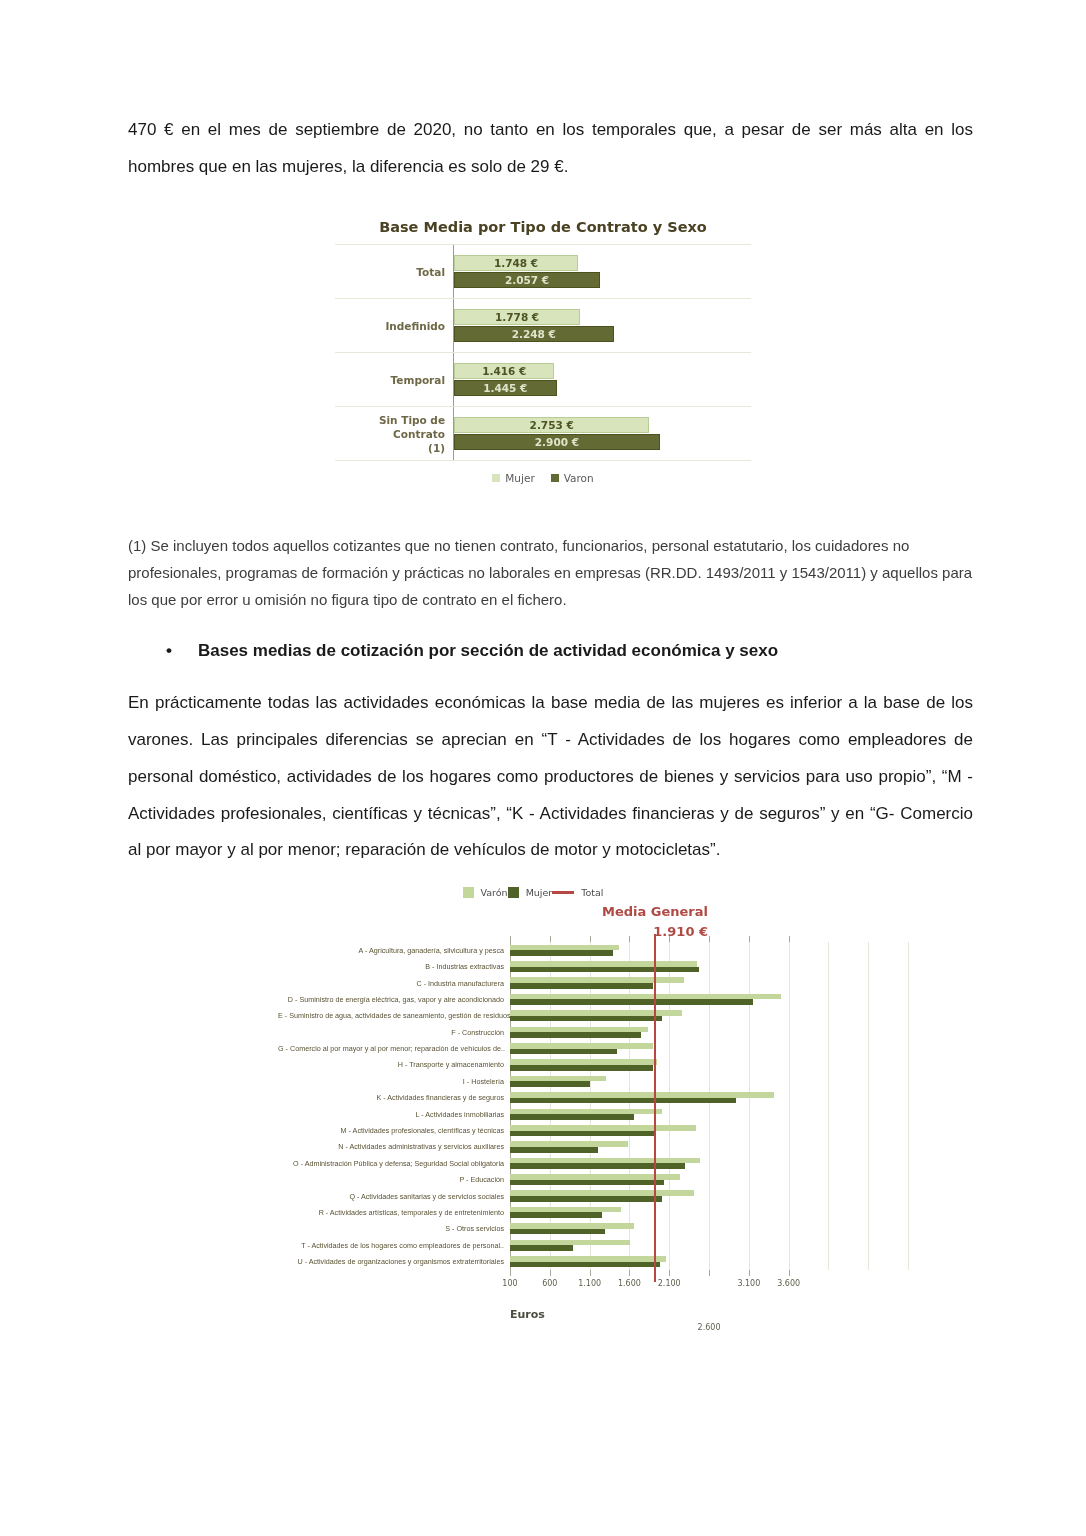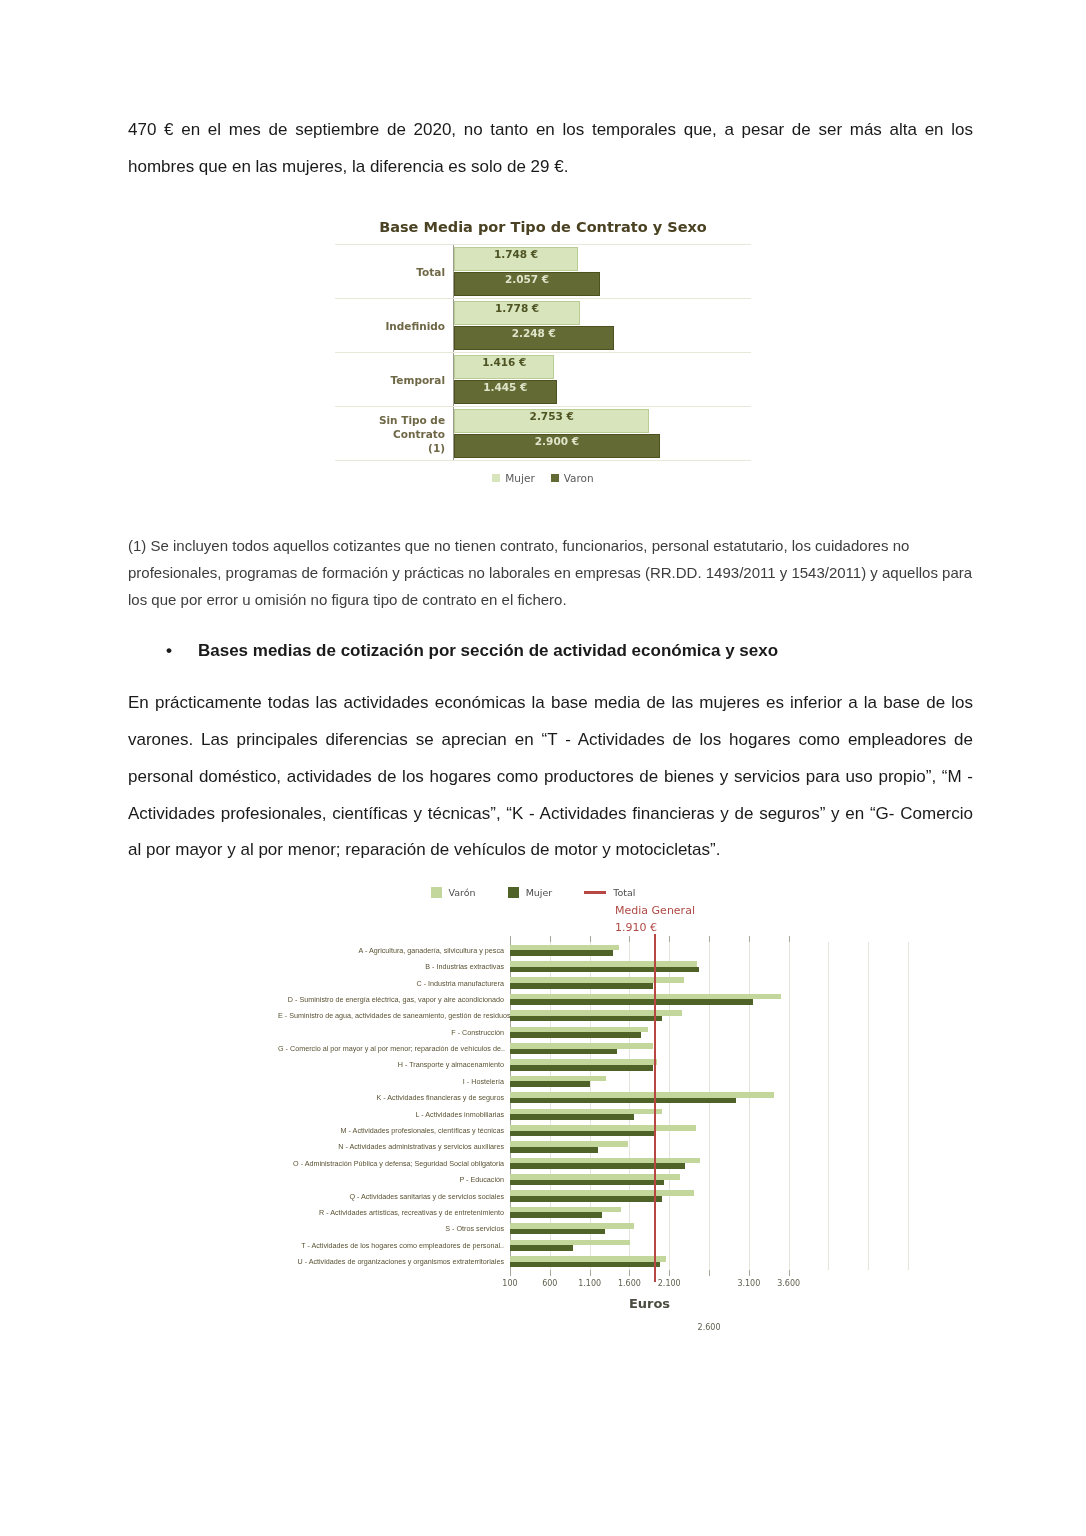--- a/index.html
+++ b/index.html
@@ -20,58 +20,58 @@
   .chart1{width:416px;margin:34px 0 0 207px;font-family:"DejaVu Sans",sans-serif;}
   .c1-title{text-align:center;font-size:14.5px;font-weight:bold;color:#4a4223;margin-bottom:9px;letter-spacing:0px;}
   .c1-rows{border-top:1px solid #e7e9d8;}
   .c1-row{display:flex;height:53px;border-bottom:1px solid #e7e9d8;}
   .c1-label{
     width:118px;padding-right:8px;box-sizing:border-box;
     display:flex;flex-direction:column;align-items:flex-end;justify-content:center;
     text-align:right;font-size:10.5px;font-weight:bold;color:#6f6847;line-height:1.35;
   }
   .c1-plot{flex:1;border-left:1px solid #9c9c8e;display:flex;flex-direction:column;justify-content:center;gap:1px;}
-  .c1-bar{height:24px;display:flex;align-items:flex-start;justify-content:center;
+  .c1-bar{height:16px;display:flex;align-items:center;justify-content:center;
           font-size:10.5px;font-weight:bold;box-sizing:border-box;}
   .c1-bar-mujer{border:1px solid #b9cc95;}
   .c1-bar-mujer .c1-bar-value{color:#4e5323;}
   .c1-bar-varon{border:1px solid #4c511f;}
   .c1-bar-varon .c1-bar-value{color:#dfe5cb;}
   .c1-legend{display:flex;justify-content:center;align-items:center;gap:16px;
              margin-top:11px;font-size:10.5px;color:#595959;}
   .c1-legend-item{display:flex;align-items:center;gap:5px;}
   .c1-swatch{width:8px;height:8px;display:inline-block;}
 
   
   .chart2{width:642px;margin:18px 0 0 150px;font-family:"DejaVu Sans",sans-serif;}
-  .c2-legend{display:flex;justify-content:center;align-items:center;gap:32px;
+  .c2-legend{display:flex;justify-content:center;align-items:center;
              font-size:9.5px;color:#4d4d4d;transform:translateX(-66px);}
   .c2-legend-item{display:flex;align-items:center;gap:7px;}
   .c2-swatch-square{width:11px;height:11px;display:inline-block;}
   .c2-swatch-line{width:22px;height:3px;display:inline-block;}
   .c2-body{position:relative;padding-top:44px;}
   .c2-annotation{position:absolute;top:4px;left:377px;transform:translateX(-50%);
-                 color:#b04a45;font-size:11px;line-height:1.55;text-align:left;white-space:nowrap;}
+                 color:#b04a45;font-size:13px;line-height:1.55;text-align:right;white-space:nowrap;font-weight:bold;}
   .c2-rows{position:relative;}
   .c2-grid{position:absolute;left:232px;width:410px;top:0;bottom:0;z-index:0;}
   .c2-gridline{position:absolute;top:0;bottom:0;width:1px;background:#e5e5db;}
   .c2-gridline.axisline{background:#a8a89a;}
   .c2-topTick{position:absolute;top:-6px;height:6px;width:1px;background:#a8a89a;}
   .c2-redline{position:absolute;top:-8px;bottom:-12px;width:2px;z-index:2;}
   .c2-row{display:flex;height:16.4px;align-items:center;}
   .c2-label{width:232px;box-sizing:border-box;padding-right:6px;text-align:right;
             font-family:"Liberation Sans",sans-serif;font-size:7.2px;color:#5a5233;white-space:nowrap;}
   .c2-plot{width:410px;display:flex;flex-direction:column;position:relative;z-index:1;}
   .c2-bar{height:5.6px;}
   .c2-axis{position:relative;margin-left:232px;width:410px;height:24px;}
   .c2-tick{position:absolute;top:0;height:6px;width:1px;background:#a8a89a;}
   .c2-tick-label{position:absolute;top:9px;transform:translateX(-50%);
                  font-size:8px;color:#60604f;white-space:nowrap;}
-  .c2-xlabel{margin-left:232px;width:279px;text-align:center;
-             font-size:13px;font-weight:bold;color:#4c4c40;margin-top:2px;}
+  .c2-xlabel{margin-left:232px;width:279px;
+             font-size:11px;font-weight:bold;color:#4c4c40;margin-top:14px;}
 </style>
 </head>
 <body>
 
 <div class="page">
 
   <p class="para top">470 € en el mes de septiembre de 2020, no tanto en los temporales que, a pesar de ser más alta en los hombres que en las mujeres, la diferencia es solo de 29 €.</p>
 
   <div class="chart1">
     <div class="c1-title">Base Media por Tipo de Contrato y Sexo</div>
@@ -299,21 +299,21 @@
             </div>
           </div>
           <div class="c2-row">
             <div class="c2-label">Q - Actividades sanitarias y de servicios sociales</div>
             <div class="c2-plot">
               <div class="c2-bar" style="width: 44.8544%; background: rgb(195, 214, 155);"></div>
               <div class="c2-bar" style="width: 37.0874%; background: rgb(79, 98, 40);"></div>
             </div>
           </div>
           <div class="c2-row">
-            <div class="c2-label">R - Actividades artísticas, recreativas y de entretenimiento</div>
+            <div class="c2-label">R - Actividades artísticas, temporales y de entretenimiento</div>
             <div class="c2-plot">
               <div class="c2-bar" style="width: 26.9903%; background: rgb(195, 214, 155);"></div>
               <div class="c2-bar" style="width: 22.5243%; background: rgb(79, 98, 40);"></div>
             </div>
           </div>
           <div class="c2-row">
             <div class="c2-label">S - Otros servicios</div>
             <div class="c2-plot">
               <div class="c2-bar" style="width: 30.2913%; background: rgb(195, 214, 155);"></div>
               <div class="c2-bar" style="width: 23.1068%; background: rgb(79, 98, 40);"></div>

